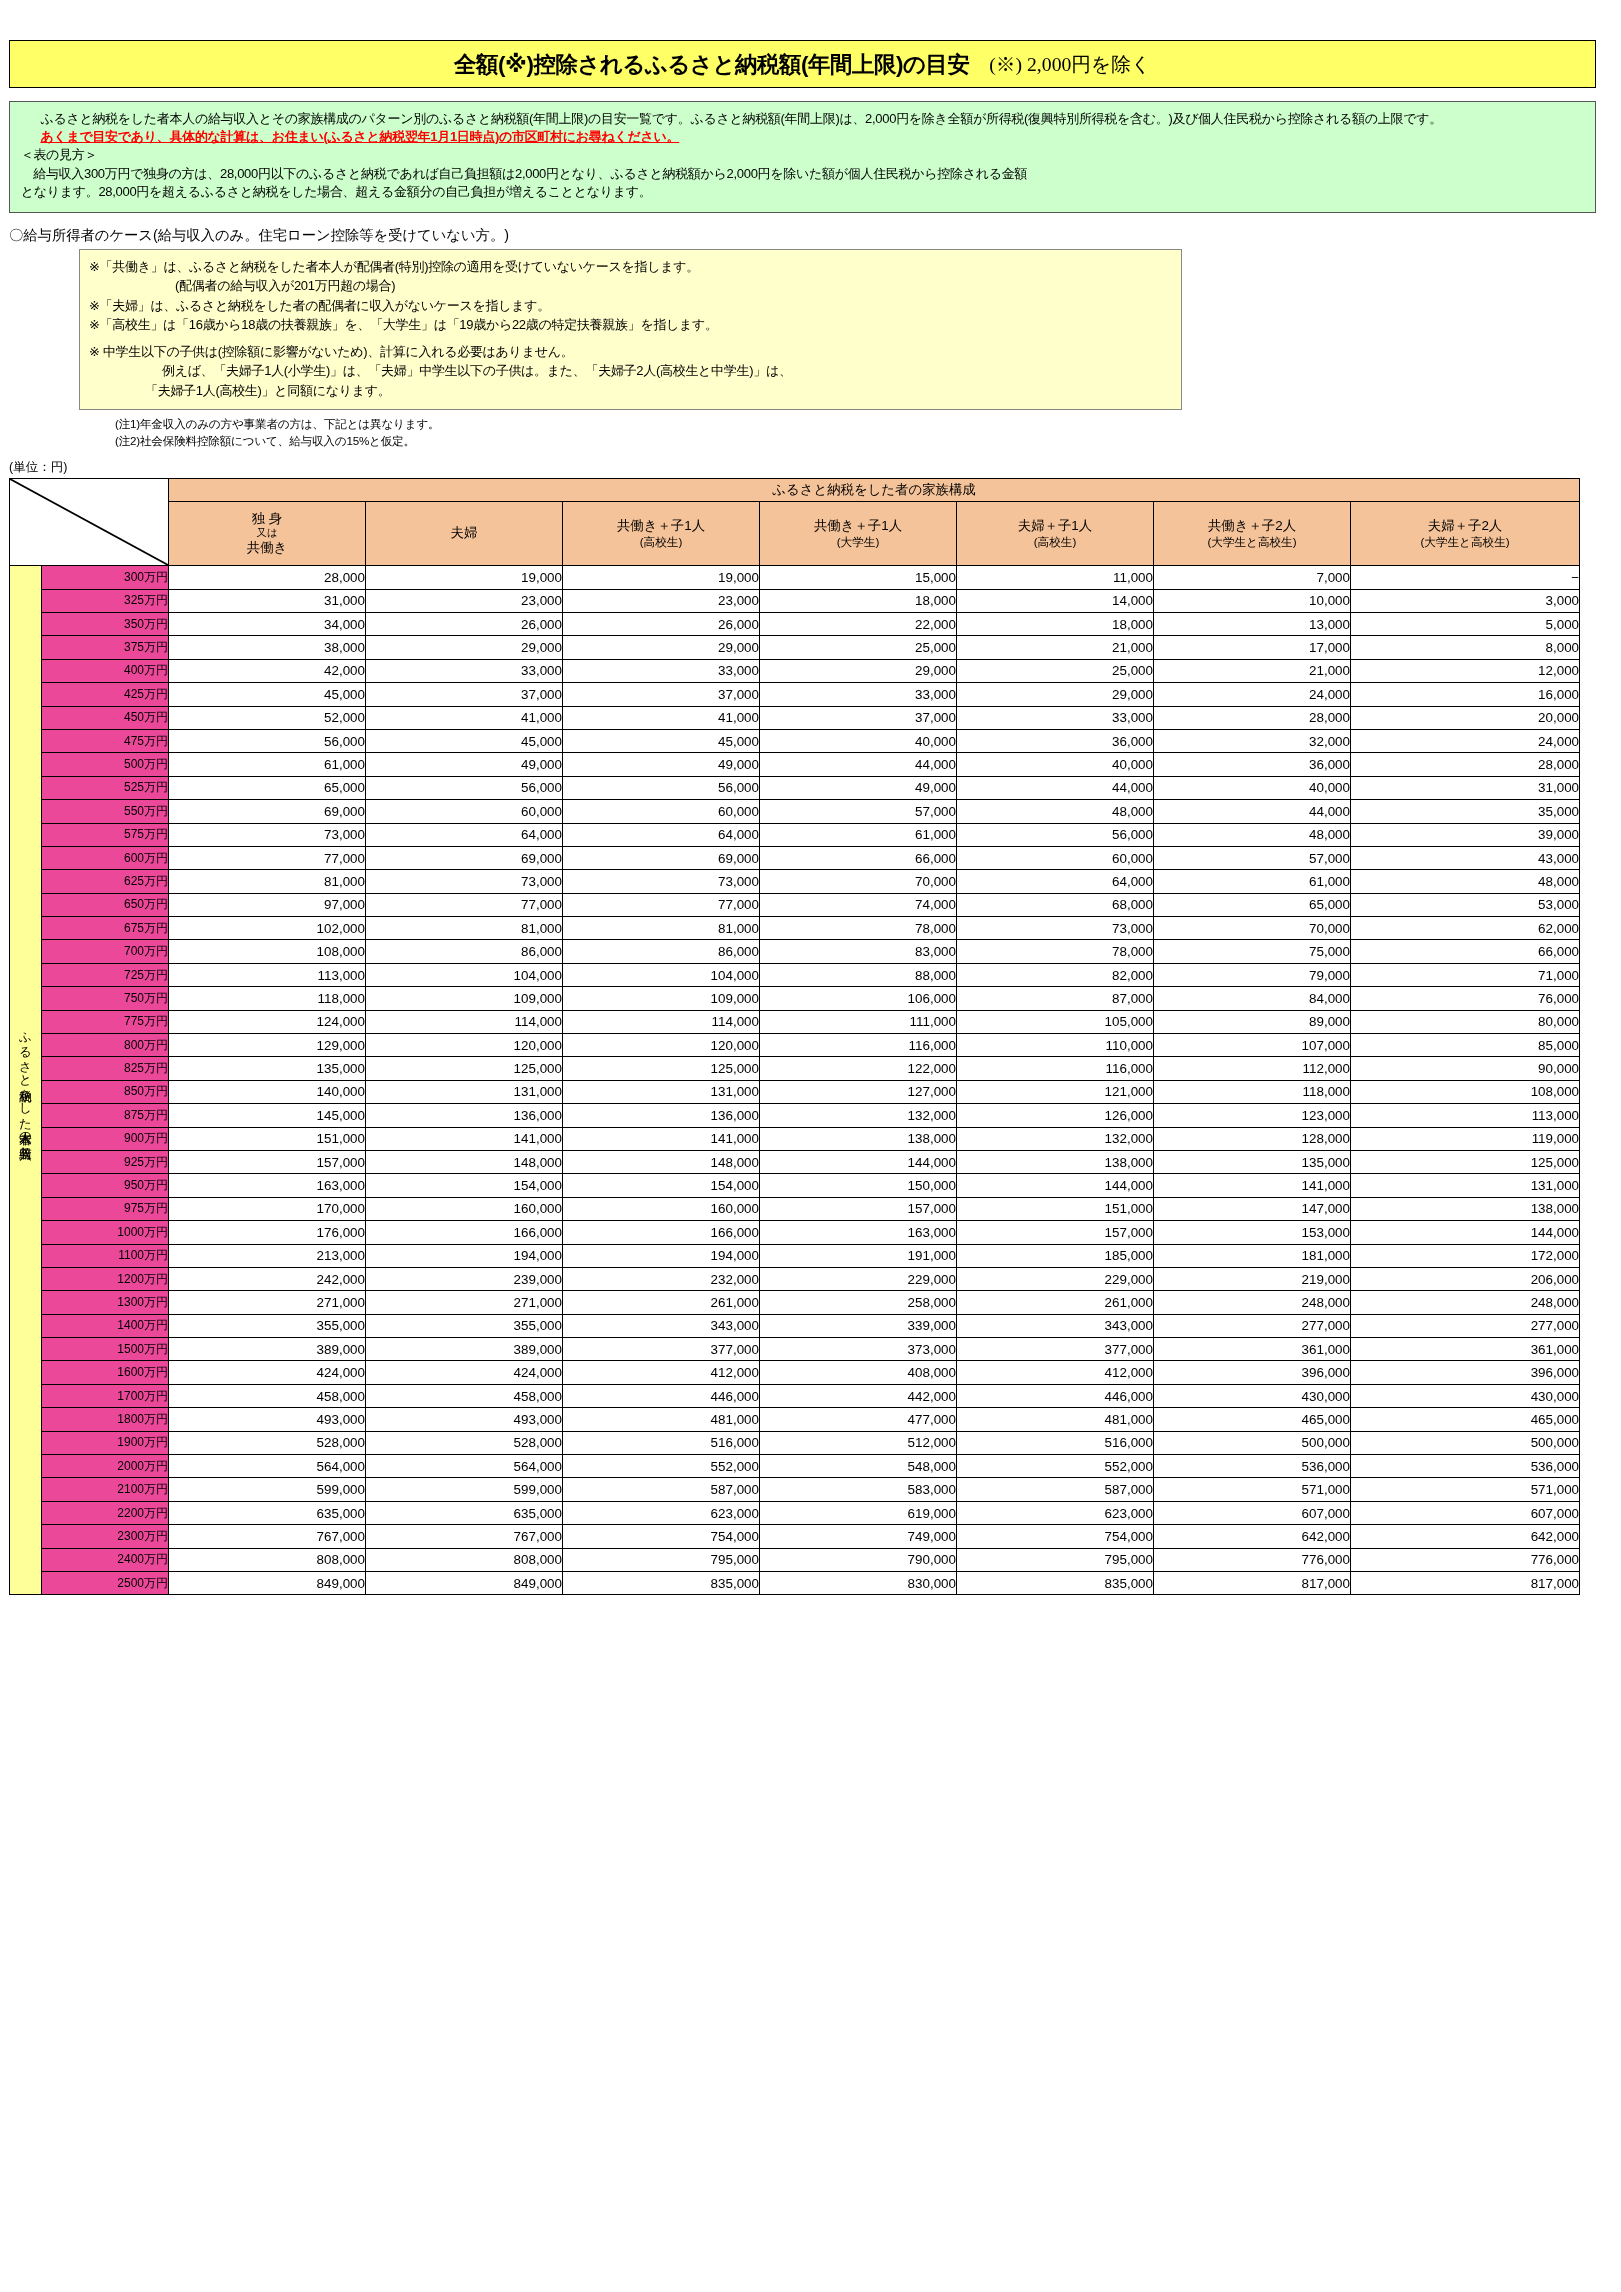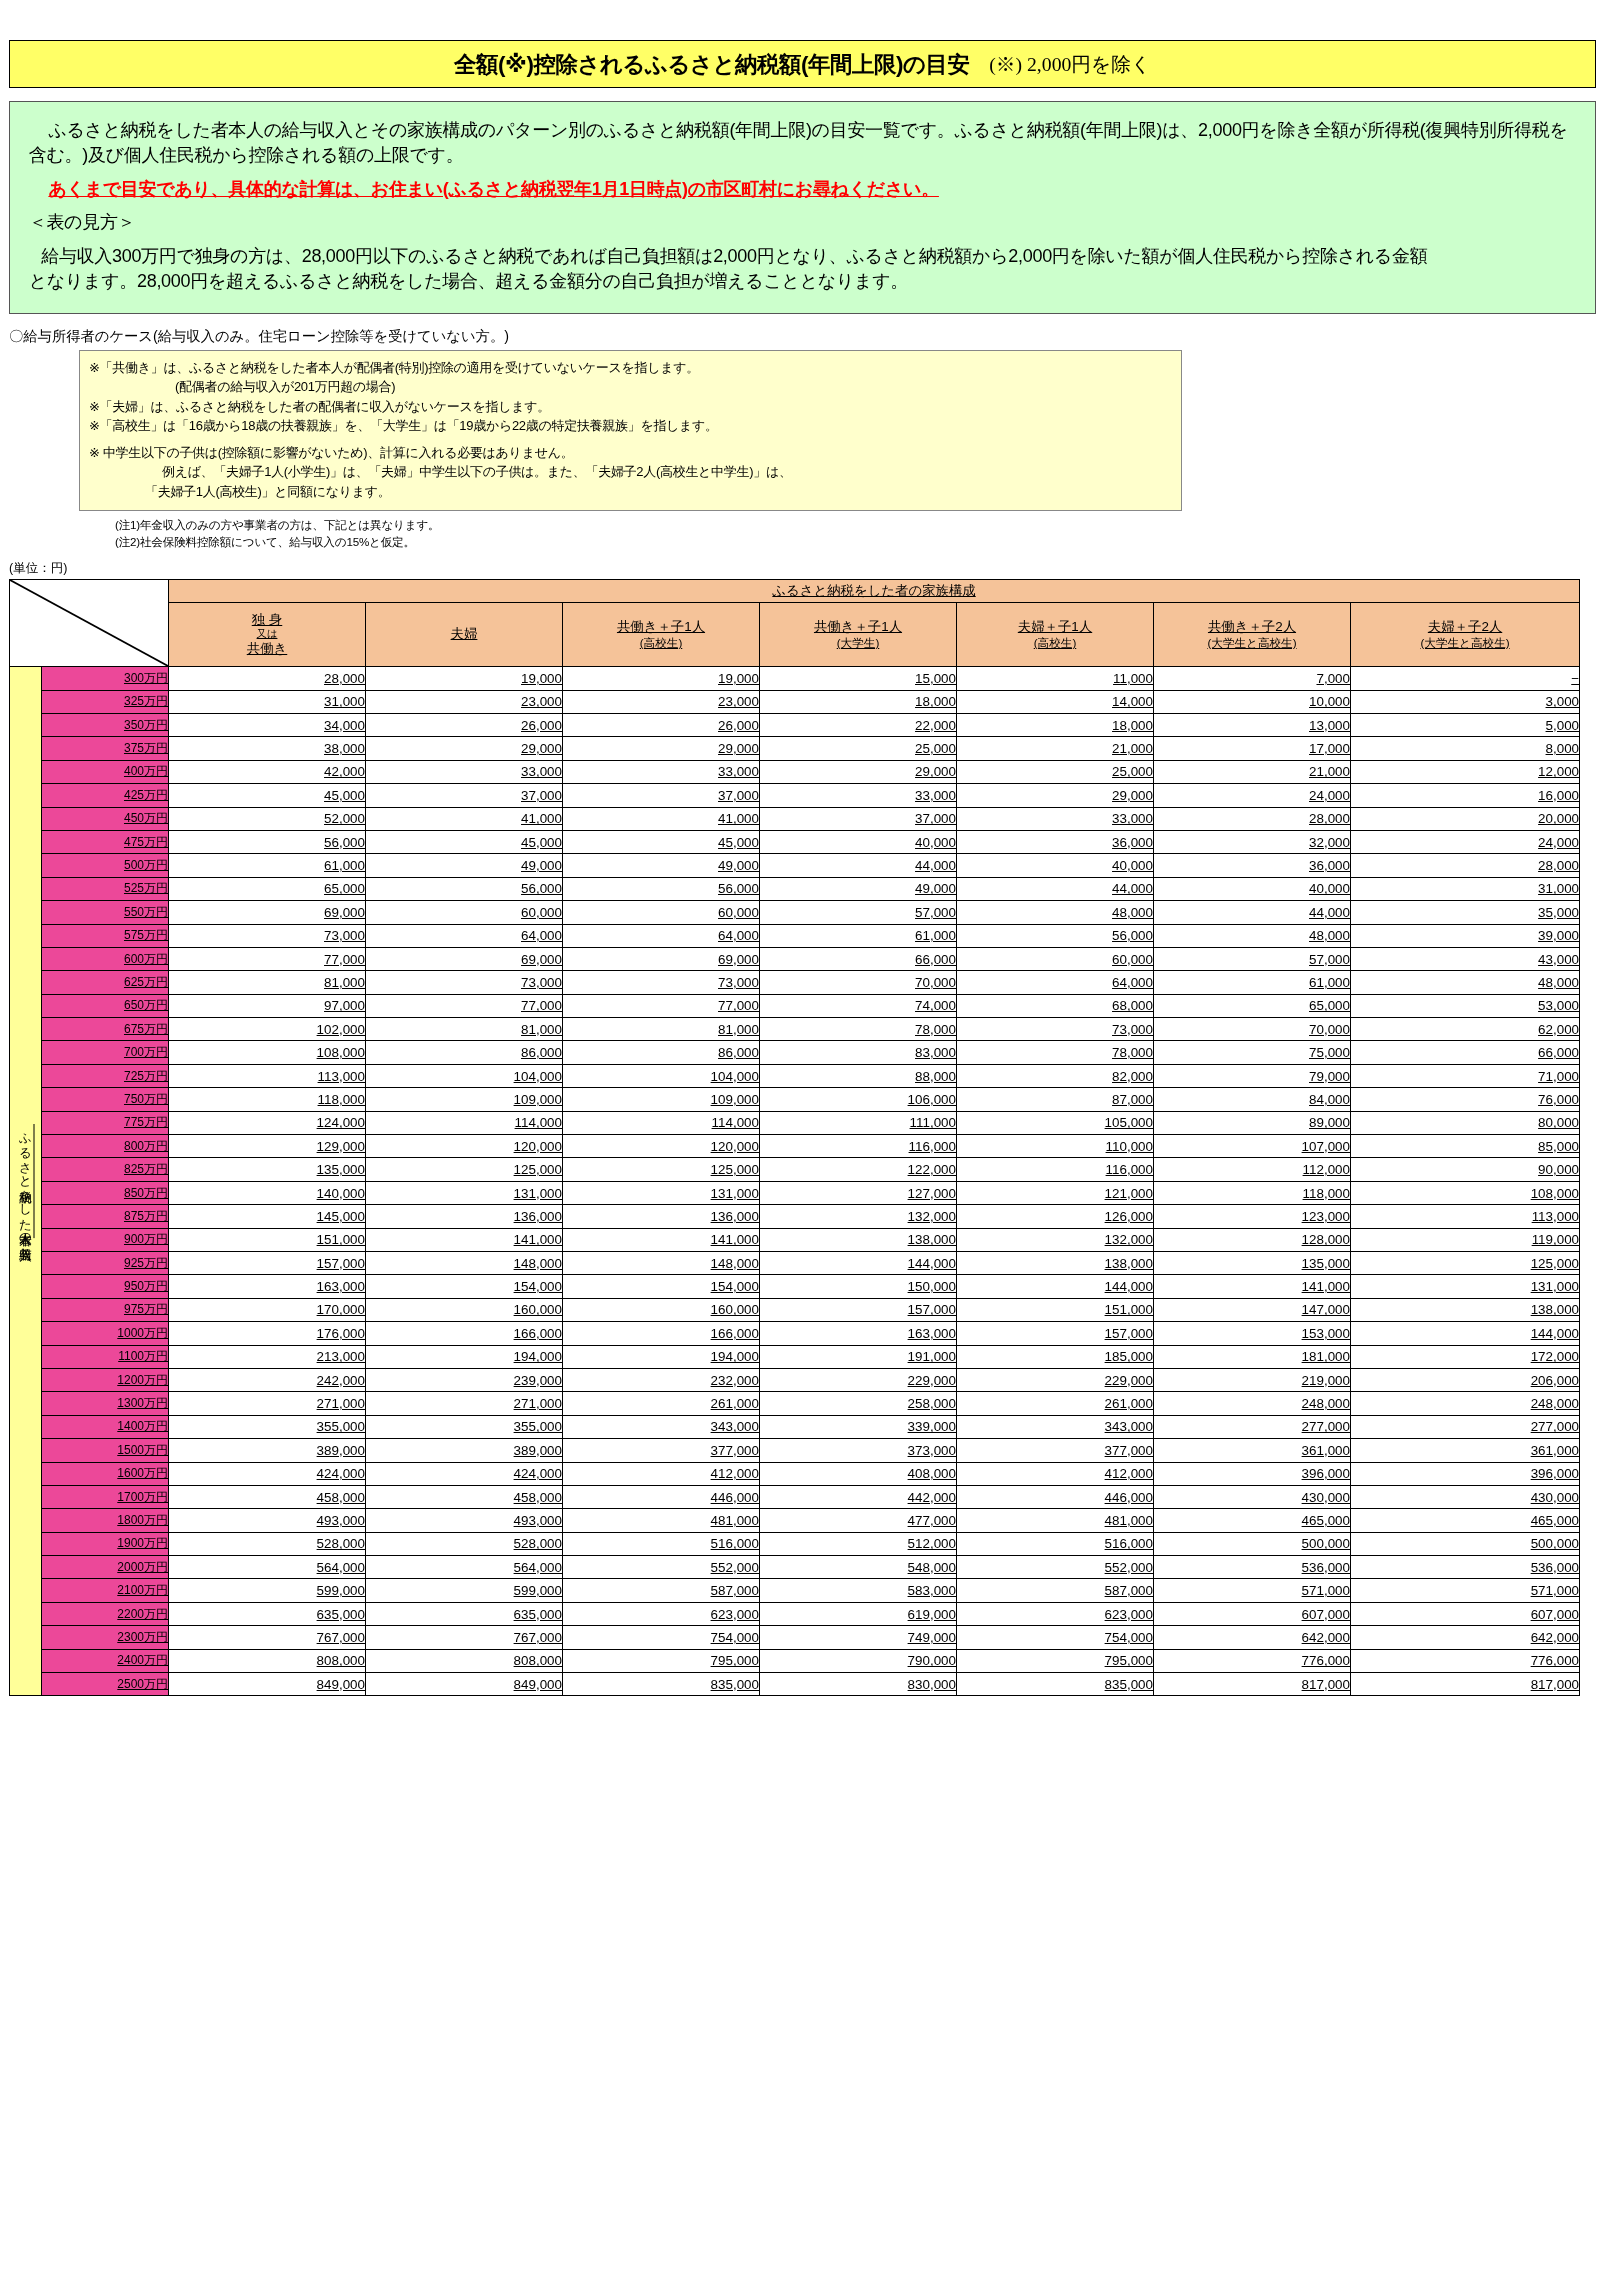--- a/index.html
+++ b/index.html
@@ -43,22 +43,22 @@
   }
 
   
   .green-box {
     background: #ccffcc;
     border: 0.9px solid #555555;
     padding: 8px 10.7px 10.7px 10.7px;
     margin-bottom: 12.5px;
   }
   .green-box p {
-    margin: 8px;
-    font-size: 18px;
+    margin: 0;
+    font-size: 13px;
     line-height: 1.42;
     letter-spacing: -0.3px;
   }
   .green-box p.indent { text-indent: 19.7px; }
   .red-note {
     color: #ff0000;
     font-weight: bold;
     text-decoration: underline;
     font-size: 13.4px;
     margin: 5.4px 0 0 0;
@@ -114,21 +114,20 @@
   .unit-label {
     font-size: 12.5px;
     margin: 9px 5.4px 2.7px 0;
   }
 
   
   table.main-table {
     border-collapse: collapse;
     width: 1571px;
     table-layout: fixed;
-    text-decoration: underline;
   }
   table.main-table th, table.main-table td {
     border: 0.9px solid #000000;
     padding: 0;
   }
   .hdr-span {
     background: #f5c399;
     text-align: center;
     font-size: 13.4px;
     font-weight: normal;

